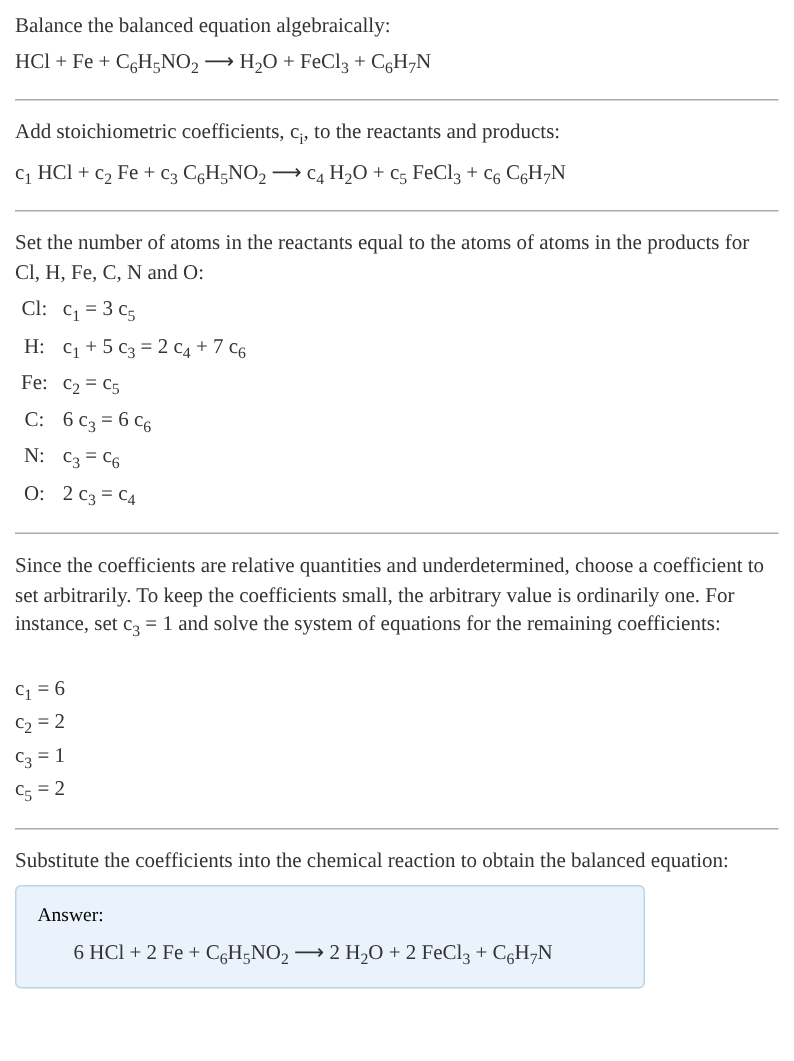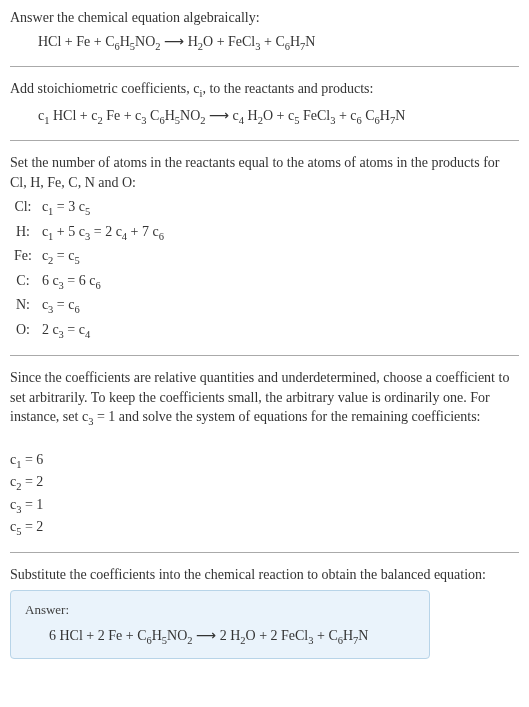--- a/index.html
+++ b/index.html
@@ -20,21 +20,20 @@
       margin-bottom: 8px;
     }
     hr {
       border: none;
       border-top: 1px solid #aaa;
       margin: 12px 0;
     }
     .equation {
       font-family: Georgia, serif;
       margin-top: 4px;
-      margin-left: 28px;
     }
     sub {
       font-size: 0.75em;
       vertical-align: sub;
     }
     .italic {
     }
     table.atom-table {
       border-collapse: collapse;
       margin-top: 4px;
@@ -57,32 +56,32 @@
       background: #eaf3fb;
       border: 1px solid #b8d4e8;
       border-radius: 4px;
       padding: 10px 14px;
       margin-top: 6px;
       display: inline-block;
       min-width: 420px;
     }
     .answer-label {
       font-size: 13px;
-      color: #404040;
+      color: #000000;
       margin-bottom: 6px;
     }
     .answer-eq {
       padding-left: 24px;
     }
   </style>
 </head>
 <body>
 
 <div class="section">
-  <div>Answer the chemical equation algebraically:</div>
+  <div>Balance the balanced equation algebraically:</div>
   <div class="equation">HCl + Fe + C<sub>6</sub>H<sub>5</sub>NO<sub>2</sub>  ⟶  H<sub>2</sub>O + FeCl<sub>3</sub> + C<sub>6</sub>H<sub>7</sub>N</div>
 </div>
 
 <hr>
 
 <div class="section">
   <div>Add stoichiometric coefficients, <span class="italic">c<sub>i</sub></span>, to the reactants and products:</div>
   <div class="equation"><span class="italic">c</span><sub>1</sub> HCl + <span class="italic">c</span><sub>2</sub> Fe + <span class="italic">c</span><sub>3</sub> C<sub>6</sub>H<sub>5</sub>NO<sub>2</sub>  ⟶  <span class="italic">c</span><sub>4</sub> H<sub>2</sub>O + <span class="italic">c</span><sub>5</sub> FeCl<sub>3</sub> + <span class="italic">c</span><sub>6</sub> C<sub>6</sub>H<sub>7</sub>N</div>
 </div>
 

